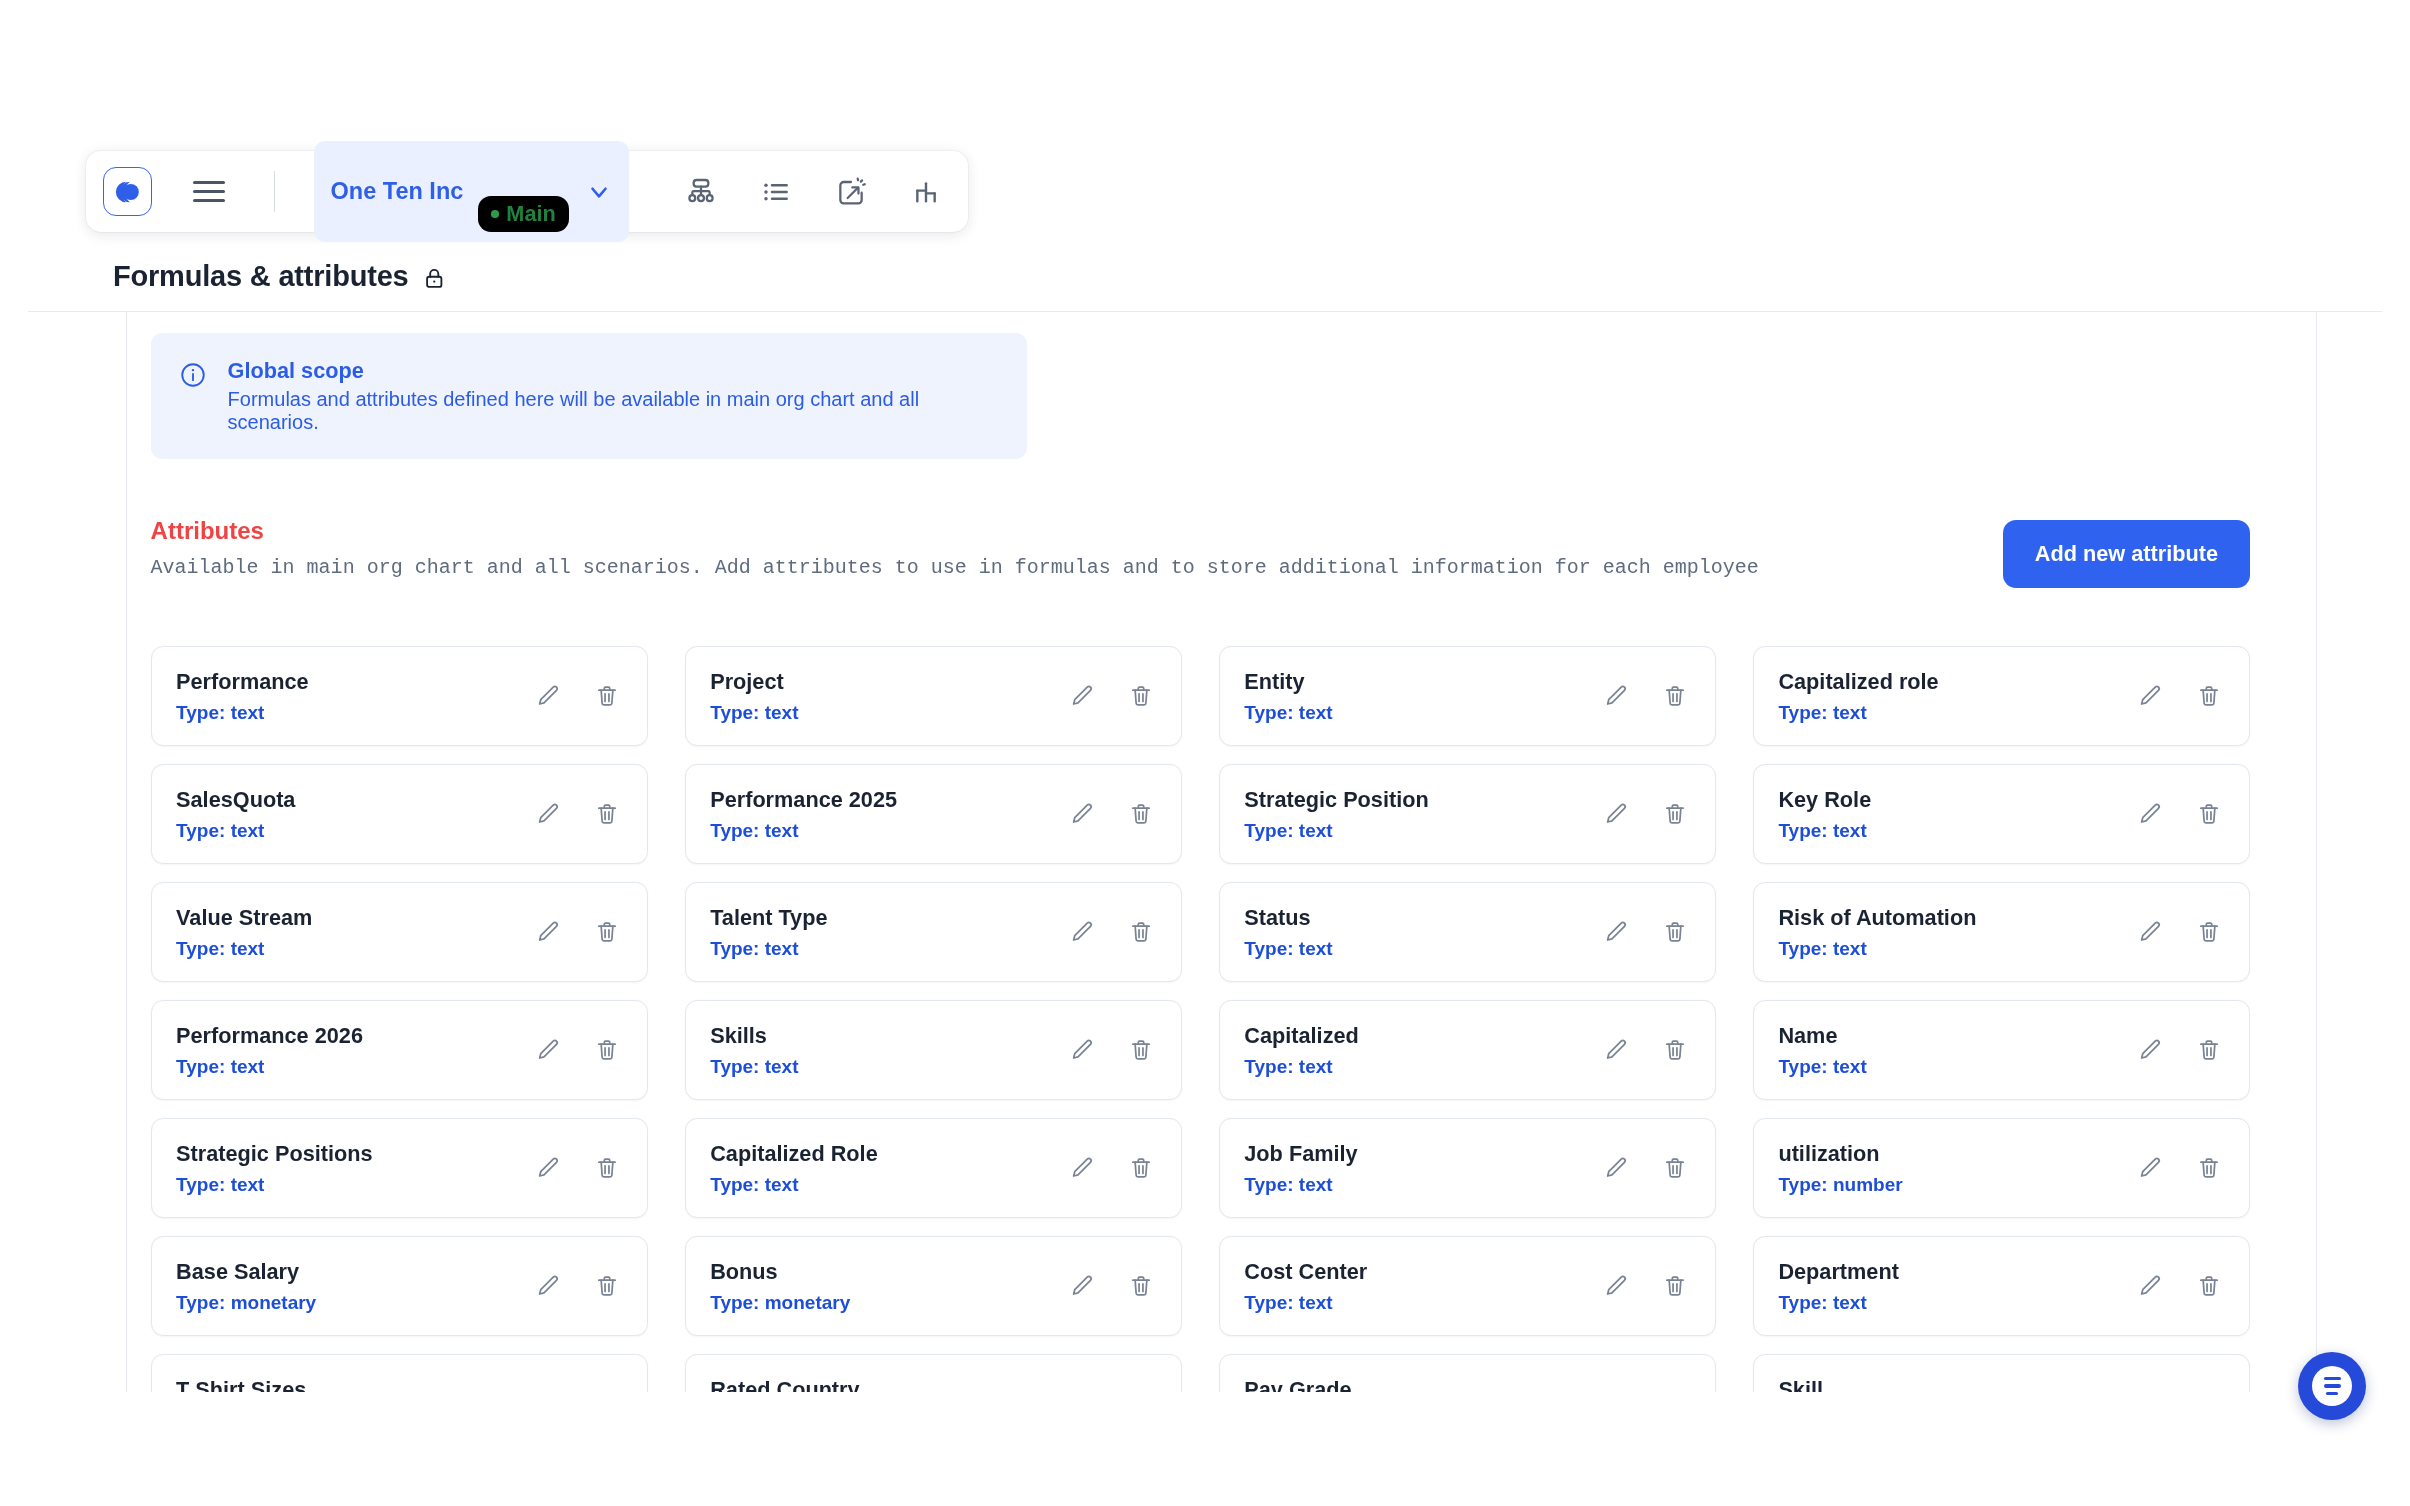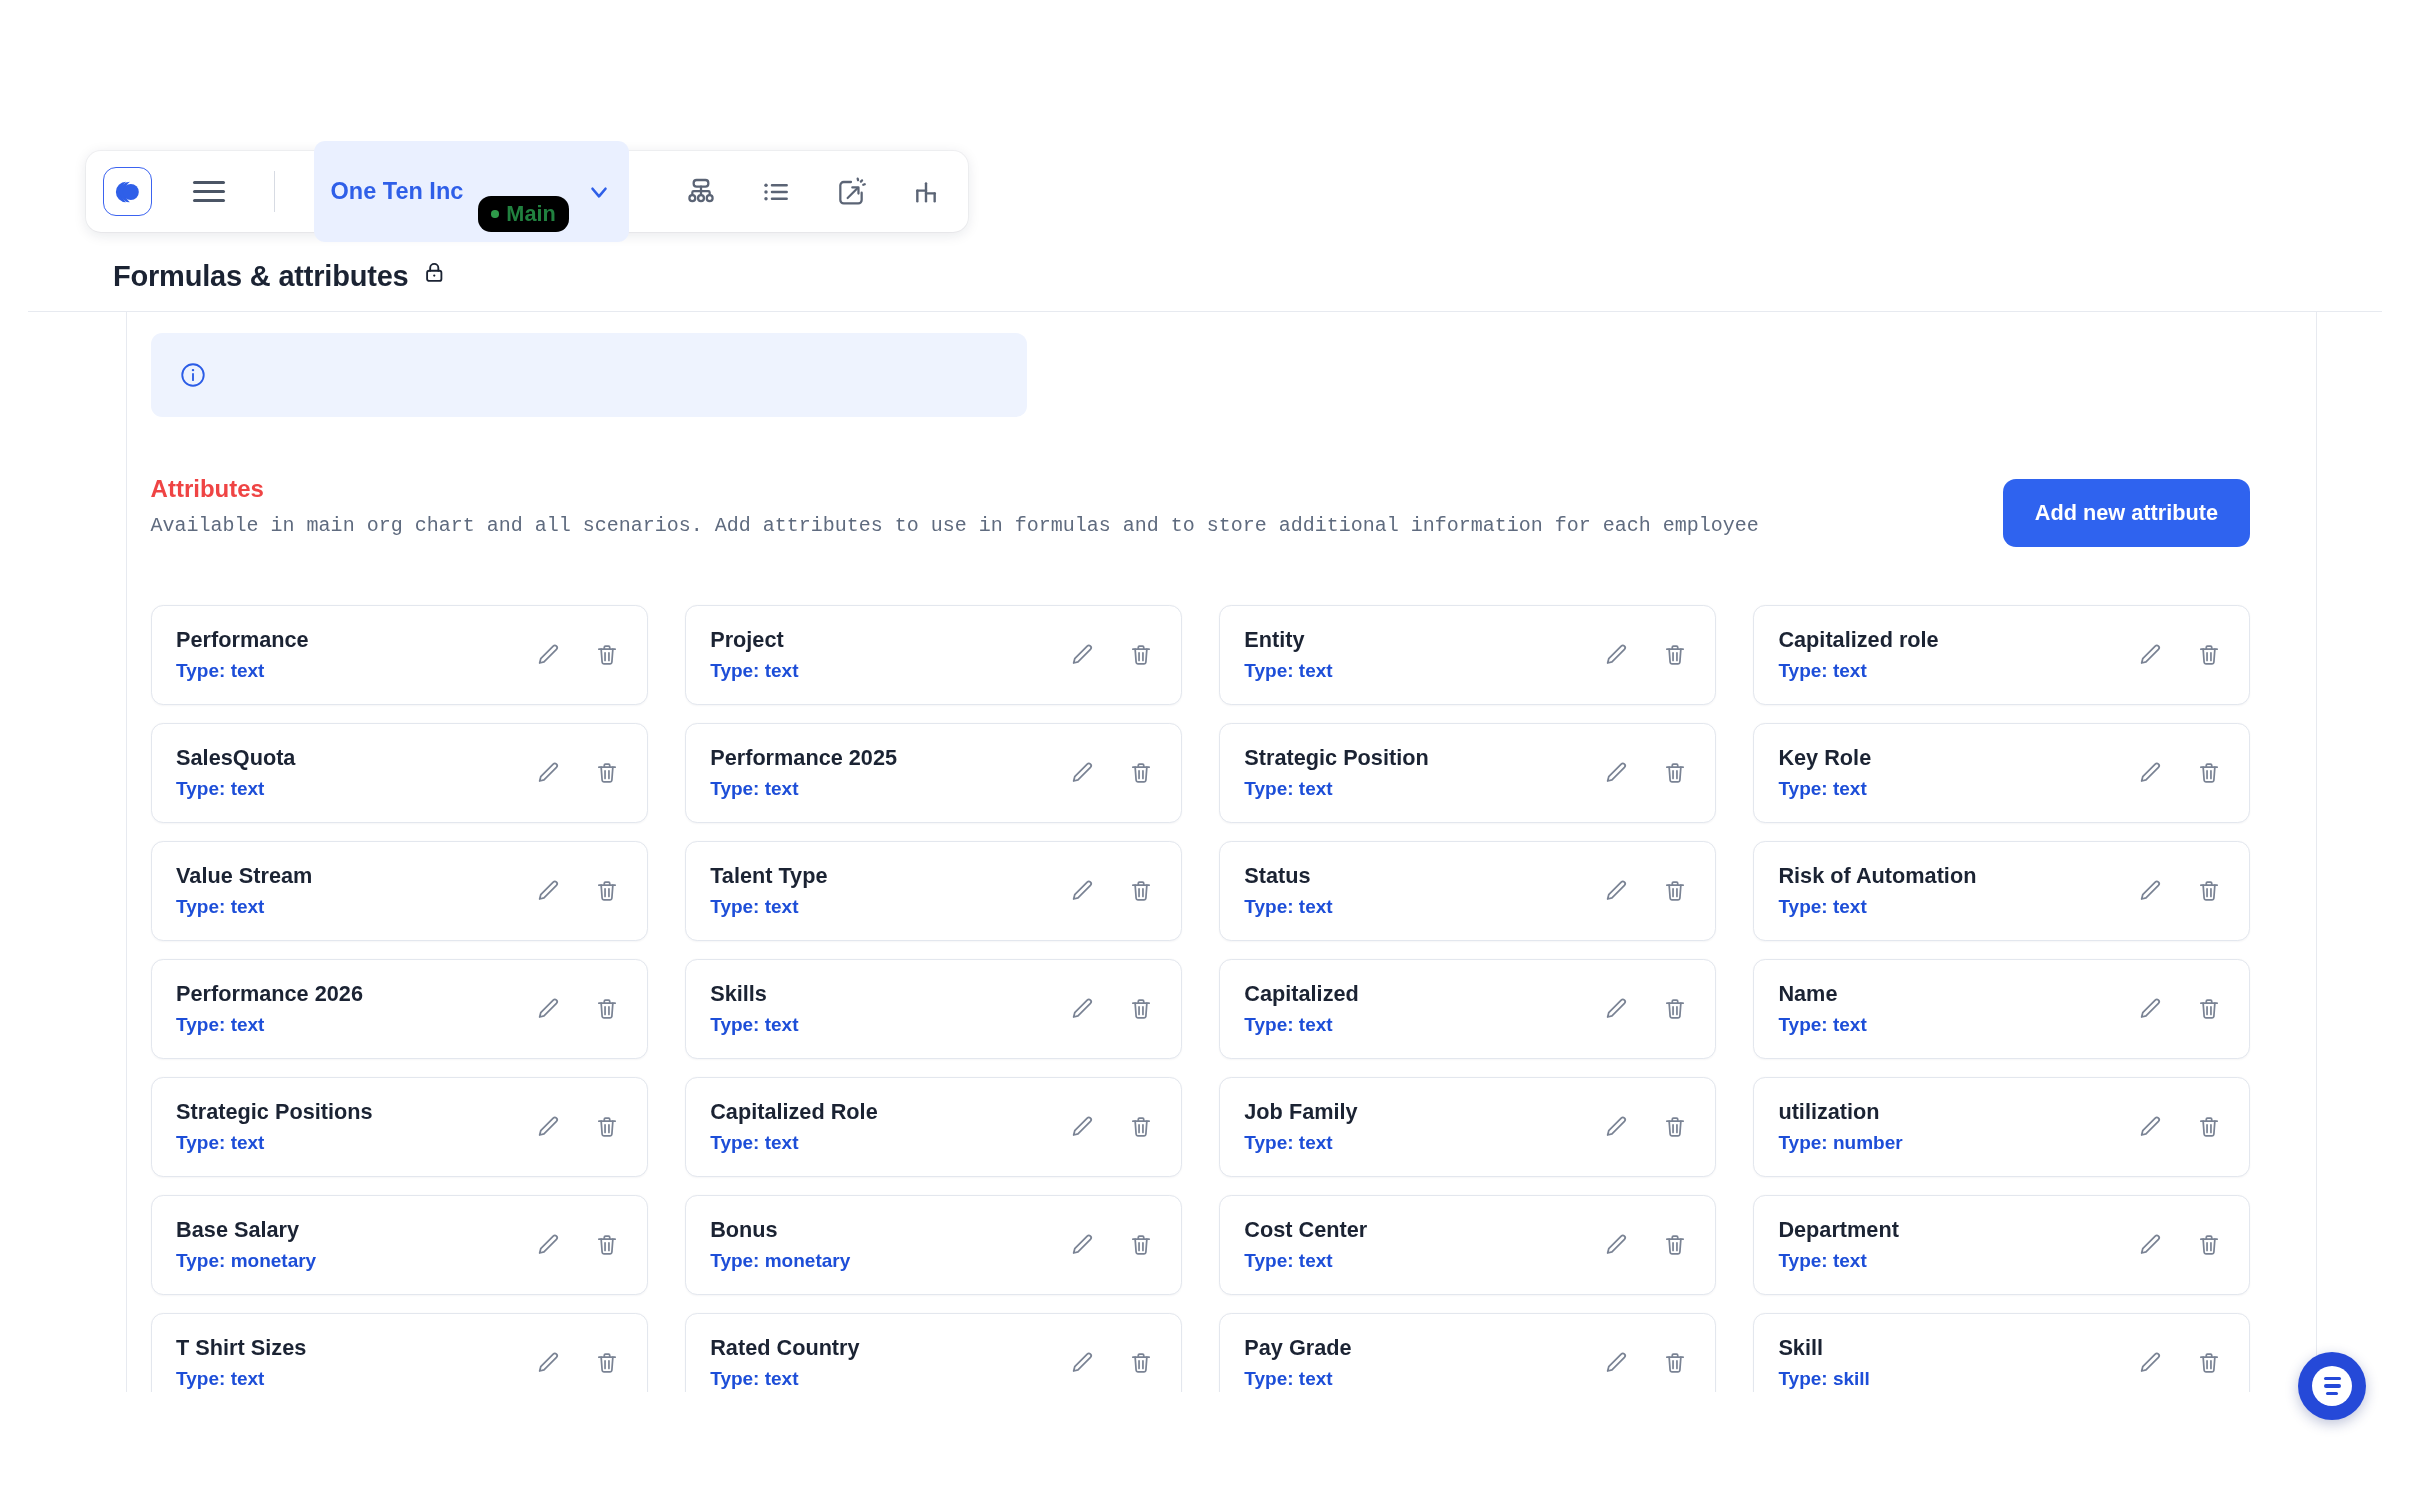--- a/index.html
+++ b/index.html
@@ -91,21 +91,21 @@
   .chev { margin-left: 1.9px; display: flex; }
 
   .tool-icons { display: flex; align-items: center; gap: 34px; margin-left: 36px; }
   .tool-btn { width: 41px; height: 41px; display: flex; align-items: center; justify-content: center; }
 
   
   #page-title-row {
     position: absolute;
     left: 85px;
     top: 241px;
-    display: flex; align-items: flex-start; gap: 13px;
+    display: flex; align-items: flex-end; gap: 13px;
     z-index: 20;
   }
   #page-title { font-size: 29px; font-weight: 700; color: #1b2333; letter-spacing: -0.2px; }
 
   
   #content-wrap {
     position: absolute;
     left: 0; top: 292px;
     width: 2354px;
     height: 1081px;
@@ -304,20 +304,24 @@
     <div id="main-panel">
 
       <div id="info-banner">
         <span style="margin-top:3.8px;">
           <svg width="28" height="28" viewBox="0 0 24 24" fill="none" stroke="#2b5ce6" stroke-width="1.6">
             <circle cx="12" cy="12" r="9.2"></circle>
             <path d="M12 11v5.4" stroke-linecap="round"></path>
             <circle cx="12" cy="7.8" r="1.05" fill="#2b5ce6" stroke="none"></circle>
           </svg>
         </span>
+        <span id="info-text-block">
+          <span id="info-title">Global scope</span>
+          <span id="info-desc">Formulas and attributes defined here will be available in main org chart and all scenarios.</span>
+        </span>
       </div>
 
       <div id="section-head">
         <div>
           <div id="section-title">Attributes</div>
           <div id="section-sub">Available in main org chart and all scenarios. Add attributes to use in formulas and to store additional information for each employee</div>
         </div>
         <button id="add-attribute-button">Add new attribute</button>
       </div>
 

